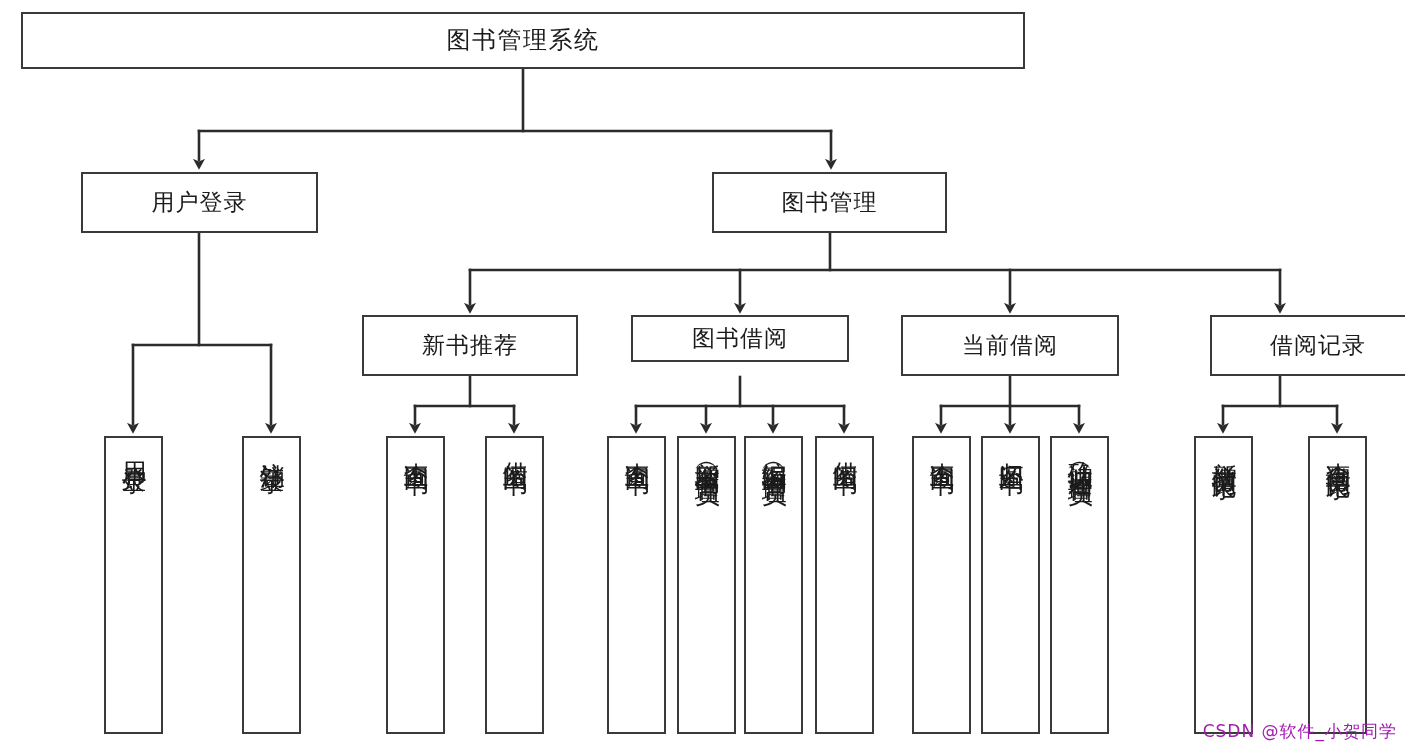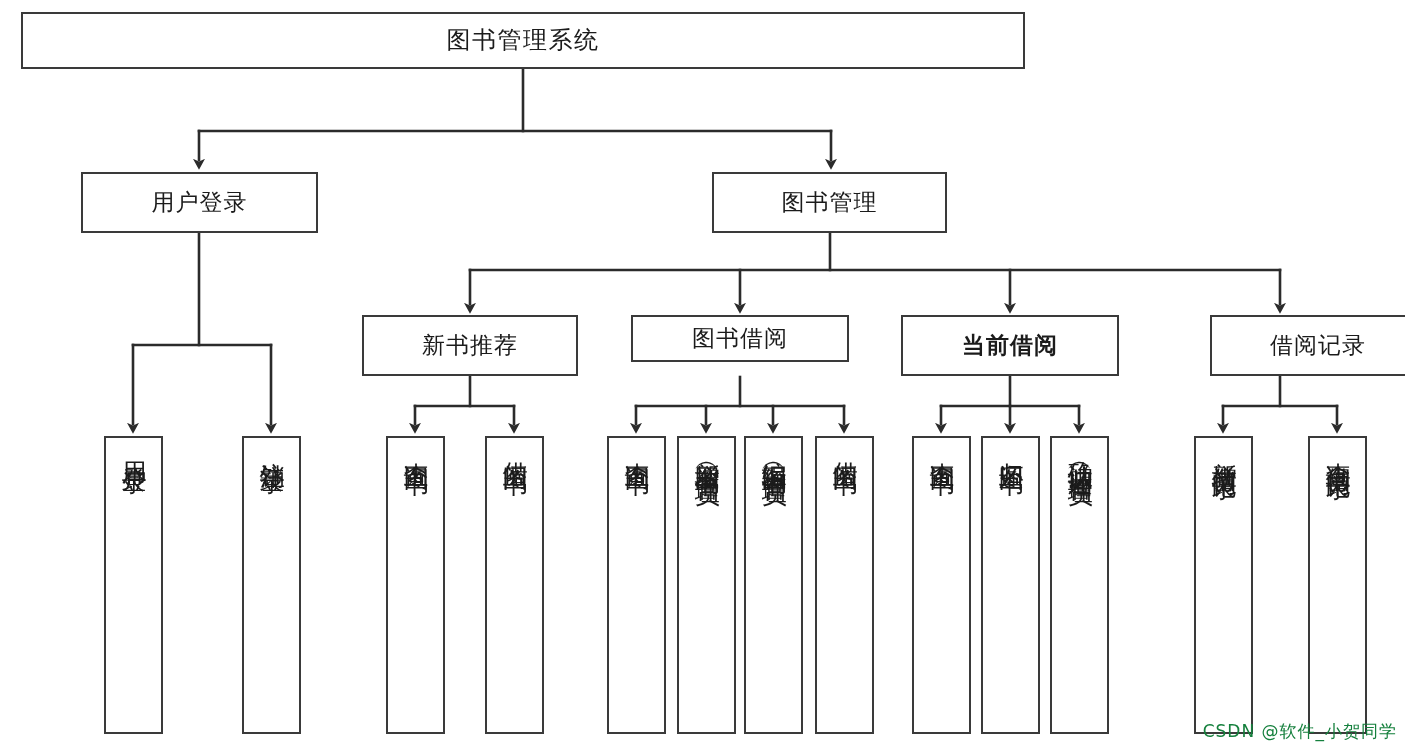--- a/index.html
+++ b/index.html
@@ -51,21 +51,21 @@
     text-align:left;
     white-space:normal;
   }
   .node.vert.tall .lbl{max-height:288px;}
 
   .watermark{
     position:absolute;
     right:8px;
     bottom:4px;
     font-size:17px;
-    color:#15803d;
+    color:#a21caf;
     letter-spacing:1px;
     z-index:5;
     user-select:none;
     white-space:nowrap;
   }
 </style>
 </head>
 <body>
 
 <div id="canvas">
@@ -130,21 +130,21 @@
   <div class="node horiz" style="left:712px;top:172px;width:235px;height:61px;">
     <span class="lbl">图书管理</span>
   </div>
 
   <div class="node horiz" style="left:362px;top:315px;width:216px;height:61px;">
     <span class="lbl">新书推荐</span>
   </div>
   <div class="node horiz" style="left:631px;top:315px;width:218px;height:47px;">
     <span class="lbl">图书借阅</span>
   </div>
-  <div class="node horiz" style="left:901px;top:315px;width:218px;height:61px;font-weight:bold;">
+  <div class="node horiz" style="left:901px;top:315px;width:218px;height:61px;">
     <span class="lbl">当前借阅</span>
   </div>
   <div class="node horiz" style="left:1172px;top:315px;width:216px;height:61px;margin-left:38px;">
     <span class="lbl">借阅记录</span>
   </div>
 
   <div class="node vert" style="left:104px;top:436px;width:59px;height:298px;">
     <span class="lbl">用户登录</span>
   </div>
   <div class="node vert" style="left:242px;top:436px;width:59px;height:298px;">

